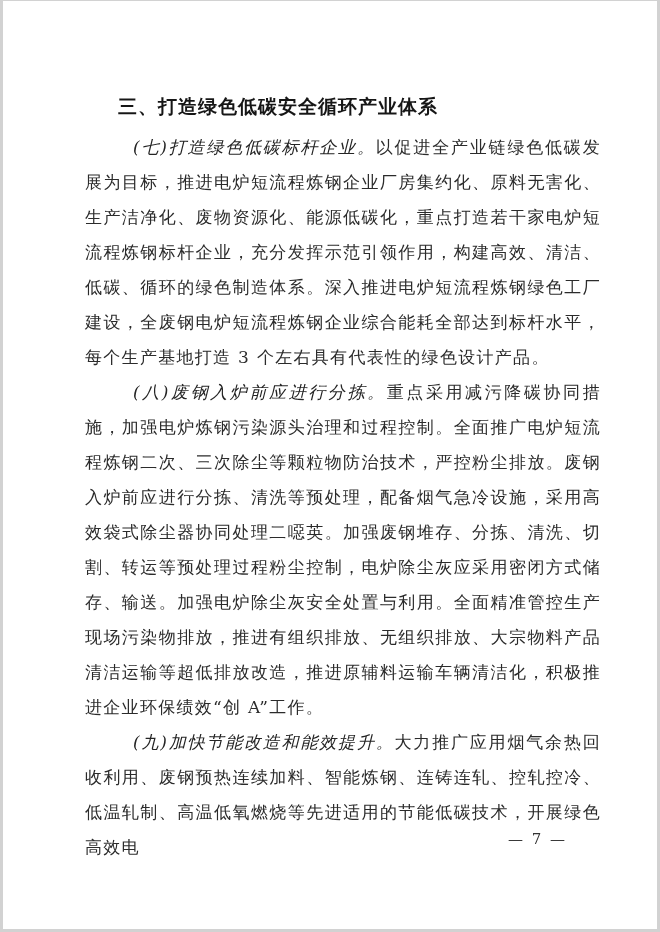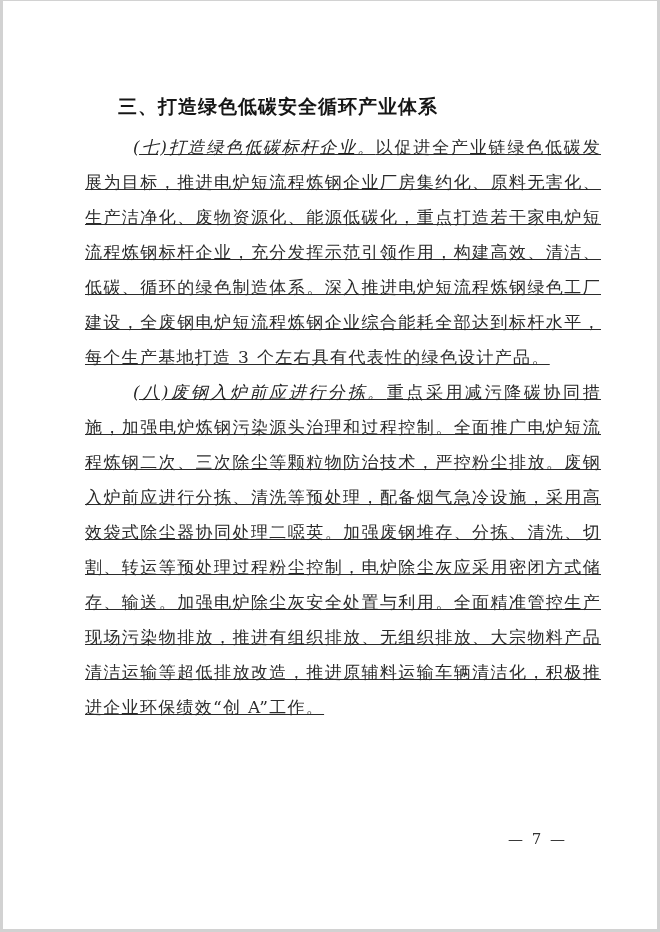--- a/index.html
+++ b/index.html
@@ -39,21 +39,20 @@
   p.para {
     margin: 0;
     font-size: 17px;
     line-height: 35px;
     letter-spacing: 1.3px;
     color: #2b2b2b;
     text-align: justify;
     text-justify: inter-character;
     text-indent: 48px;
     word-break: break-all;
-    text-decoration: underline;
   }
   .lead {
     font-style: italic;
     color: #242424;
   }
   .page-number {
     position: absolute;
     top: 827px;
     right: 90px;
     font-size: 15px;
@@ -70,18 +69,19 @@
   <div class="content">
 
     <h2 class="heading">三、打造绿色低碳安全循环产业体系</h2>
 
     <div class="paragraphs">
 
       <p class="para"><span class="lead">(七)打造绿色低碳标杆企业。</span><span>以促进全产业链绿色低碳发展为目标，推进电炉短流程炼钢企业厂房集约化、原料无害化、生产洁净化、废物资源化、能源低碳化，重点打造若干家电炉短流程炼钢标杆企业，充分发挥示范引领作用，构建高效、清洁、低碳、循环的绿色制造体系。深入推进电炉短流程炼钢绿色工厂建设，全废钢电炉短流程炼钢企业综合能耗全部达到标杆水平，每个生产基地打造 3 个左右具有代表性的绿色设计产品。</span></p>
 
       <p class="para"><span class="lead">(八)废钢入炉前应进行分拣。</span><span>重点采用减污降碳协同措施，加强电炉炼钢污染源头治理和过程控制。全面推广电炉短流程炼钢二次、三次除尘等颗粒物防治技术，严控粉尘排放。废钢入炉前应进行分拣、清洗等预处理，配备烟气急冷设施，采用高效袋式除尘器协同处理二噁英。加强废钢堆存、分拣、清洗、切割、转运等预处理过程粉尘控制，电炉除尘灰应采用密闭方式储存、输送。加强电炉除尘灰安全处置与利用。全面精准管控生产现场污染物排放，推进有组织排放、无组织排放、大宗物料产品清洁运输等超低排放改造，推进原辅料运输车辆清洁化，积极推进企业环保绩效“创 A”工作。</span></p>
 
+      <p class="para"><span class="lead">(九)加快节能改造和能效提升。</span><span>大力推广应用烟气余热回收利用、废钢预热连续加料、智能炼钢、连铸连轧、控轧控冷、低温轧制、高温低氧燃烧等先进适用的节能低碳技术，开展绿色高效电</span></p>
 
     </div>
   </div>
 
   <div class="page-number">— 7 —</div>
 </div>
 
 </body></html>

